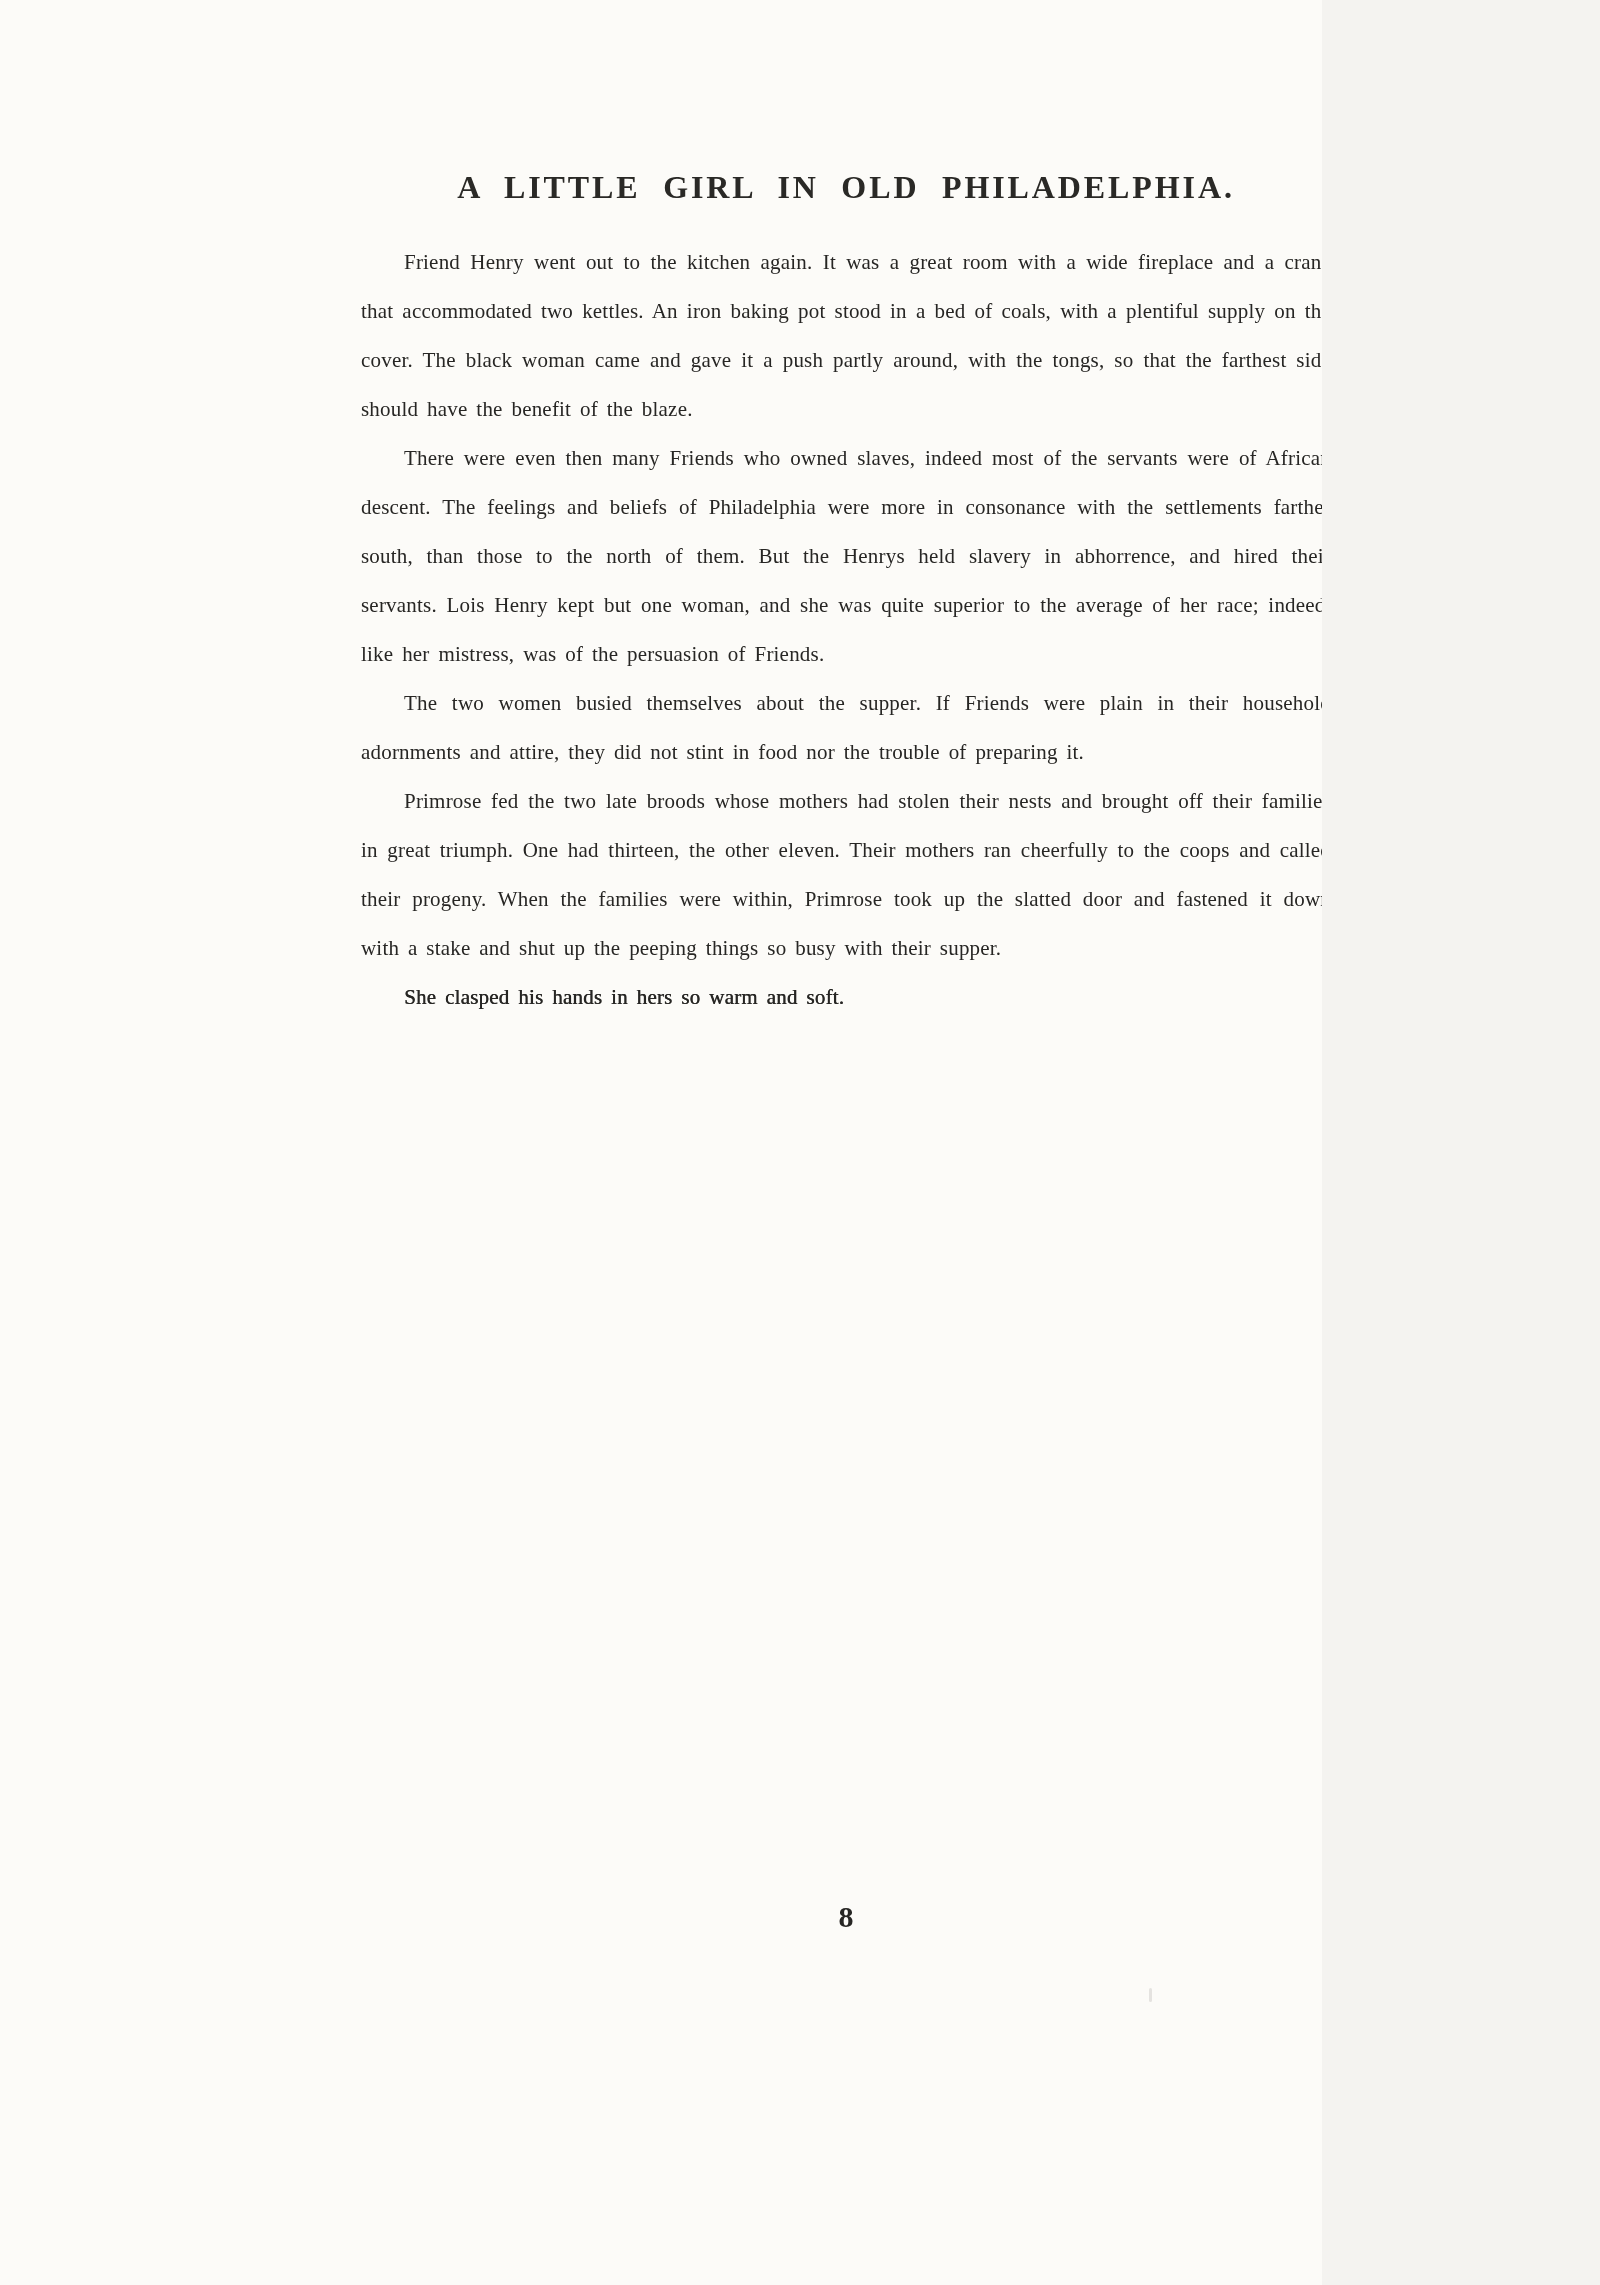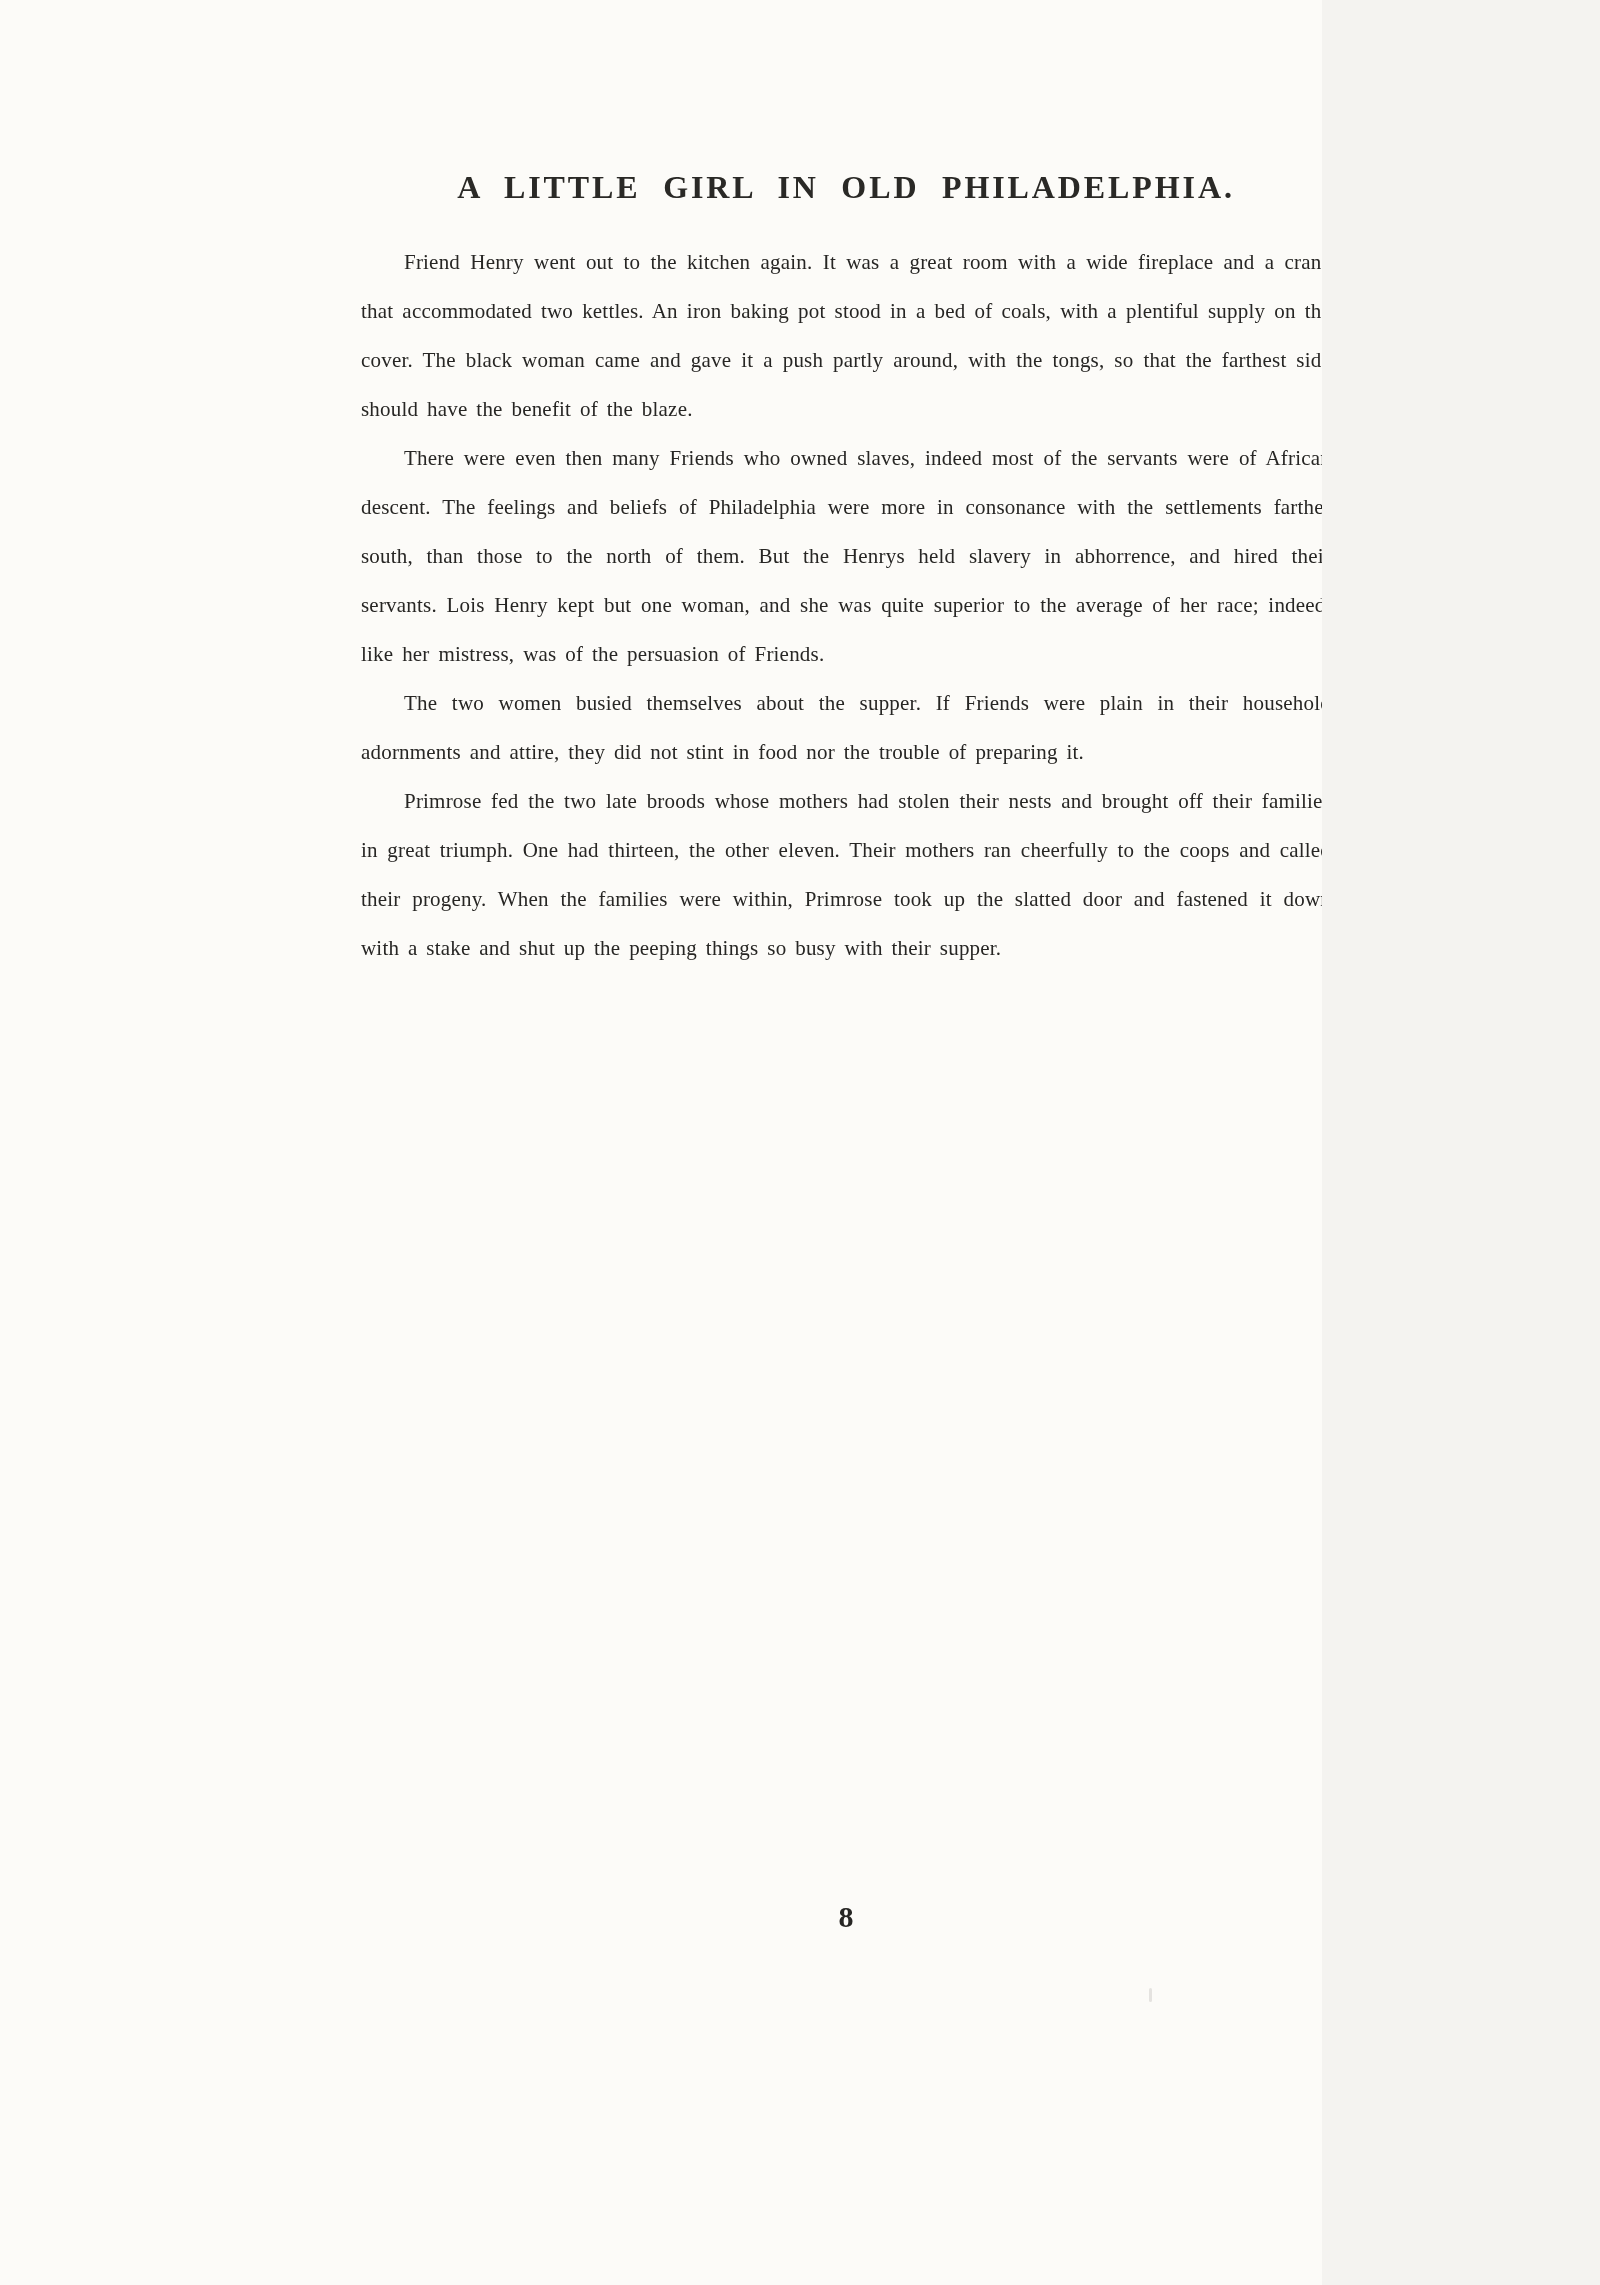--- a/index.html
+++ b/index.html
@@ -75,20 +75,21 @@
 
   <div class="text-block">
 
     <h1 class="running-header">A LITTLE GIRL IN OLD PHILADELPHIA.</h1>
 
     <div class="body-text">
       <p>Friend Henry went out to the kitchen again. It was a great room with a wide fireplace and a crane that accommodated two kettles. An iron baking pot stood in a bed of coals, with a plentiful supply on the cover. The black woman came and gave it a push partly around, with the tongs, so that the farthest side should have the benefit of the blaze.</p>
       <p>There were even then many Friends who owned slaves, indeed most of the servants were of African descent. The feelings and beliefs of Philadelphia were more in consonance with the settlements farther south, than those to the north of them. But the Henrys held slavery in abhorrence, and hired their servants. Lois Henry kept but one woman, and she was quite superior to the average of her race; indeed, like her mistress, was of the persuasion of Friends.</p>
       <p>The two women busied themselves about the supper. If Friends were plain in their household adornments and attire, they did not stint in food nor the trouble of preparing it.</p>
       <p>Primrose fed the two late broods whose mothers had stolen their nests and brought off their families in great triumph. One had thirteen, the other eleven. Their mothers ran cheerfully to the coops and called their progeny. When the families were within, Primrose took up the slatted door and fastened it down with a stake and shut up the peeping things so busy with their supper.</p>
+      <p class="darker">She clasped his hands in hers so warm and soft.</p>
     </div>
 
   </div>
 
   <div class="page-number">8</div>
 
   <div class="scan-speck speck-1"></div>
   <div class="scan-speck speck-2"></div>
   <div class="scan-speck speck-3"></div>
 

